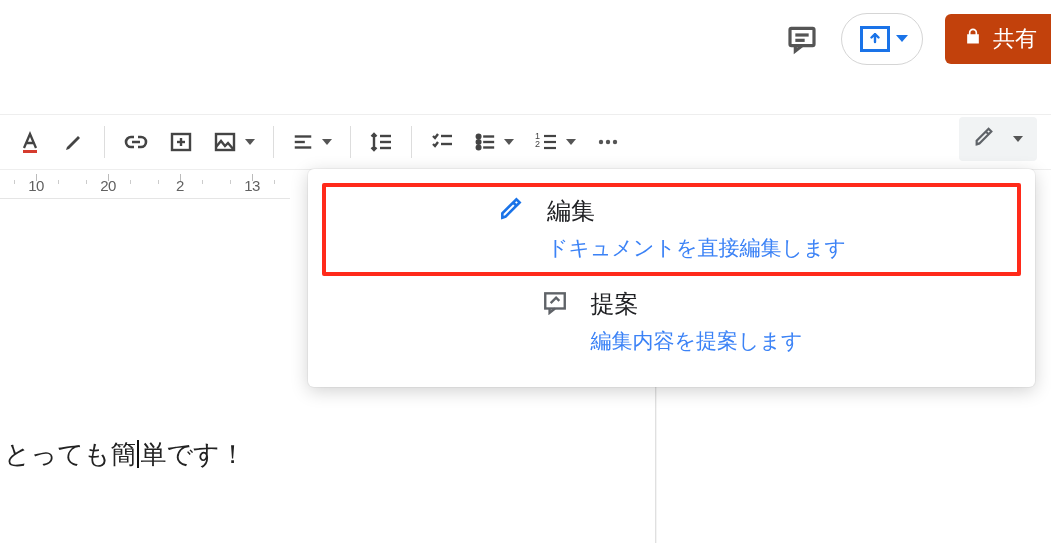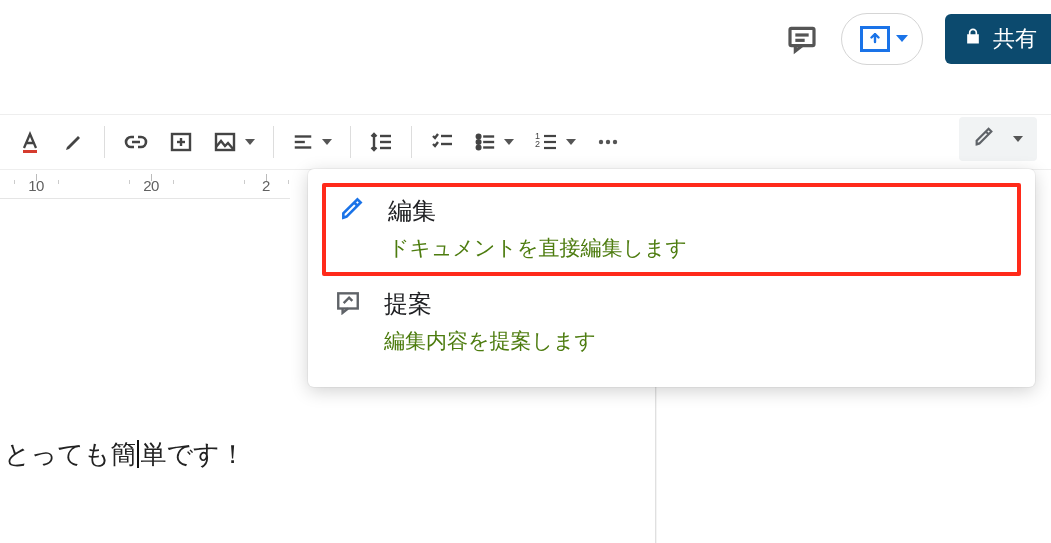--- a/index.html
+++ b/index.html
@@ -32,21 +32,21 @@
     gap:6px;
   }
   .present-btn .sq {
     width:24px; height:20px; border:3px solid #1a73e8;
     display:flex; align-items:center; justify-content:center;
   }
   .present-btn .sq svg { display:block; }
   .present-btn .dd { width:0; height:0; border-left:6px solid transparent; border-right:6px solid transparent; border-top:7px solid #1a73e8; }
   .share-btn {
     height:50px;
-    background:#0c4a6e; color:#fff;
+    background:#c2410c; color:#fff;
     display:flex; align-items:center; gap:10px;
     padding:0 14px 0 18px;
     border-top-left-radius:6px; border-bottom-left-radius:6px;
     font-size:22px; font-weight:500;
   }
   .share-btn svg { width:20px; height:22px; }
 
   
   .toolbar {
     position:absolute; top:114px; left:0; right:0;
@@ -77,21 +77,20 @@
   }
 
   
   .ruler {
     position:absolute; top:168px; left:0;
     width:290px; height:26px;
     border-bottom:1px solid #e5e5e5;
     overflow:hidden;
     display:flex; align-items:flex-end;
     padding-bottom:4px;
-    gap:43px;
   }
   .ruler .seg {
     position:relative; width:72px; flex:0 0 72px;
     height:20px;
     text-align:center;
     font-size:15px; color:#616161;
   }
   .ruler .seg::before {
     content:""; position:absolute; left:50%; top:0; width:1px; height:7px; background:#bbb;
   }
@@ -125,24 +124,25 @@
     background:#fff;
     border-radius:6px;
     box-shadow:0 4px 18px rgba(0,0,0,0.18), 0 0 0 1px rgba(0,0,0,0.04);
     padding:14px 0 18px 0;
     z-index:5;
   }
   .mi {
     display:flex; align-items:flex-start;
     gap:22px;
     padding:12px 26px 14px 26px;
+    justify-content:center;
   }
   .mi .micon { width:28px; height:28px; flex:0 0 28px; display:flex; align-items:center; justify-content:center; color:#616161; }
   .mi .mtitle { font-size:24px; color:#202124; line-height:1.3; }
-  .mi .msub   { font-size:21px; color:#4d7c0f; margin-top:8px; }
+  .mi .msub   { font-size:21px; color:#3b82f6; margin-top:8px; }
   .mi-selected {
     border:4px solid #ff2a1a;
     margin:0 14px 0 14px;
     padding:8px 12px 10px 12px;
     border-radius:2px;
   }
   .mi-selected .mi { padding:0; }
   .mi-selected .micon { color:#1a73e8; }
 
   

